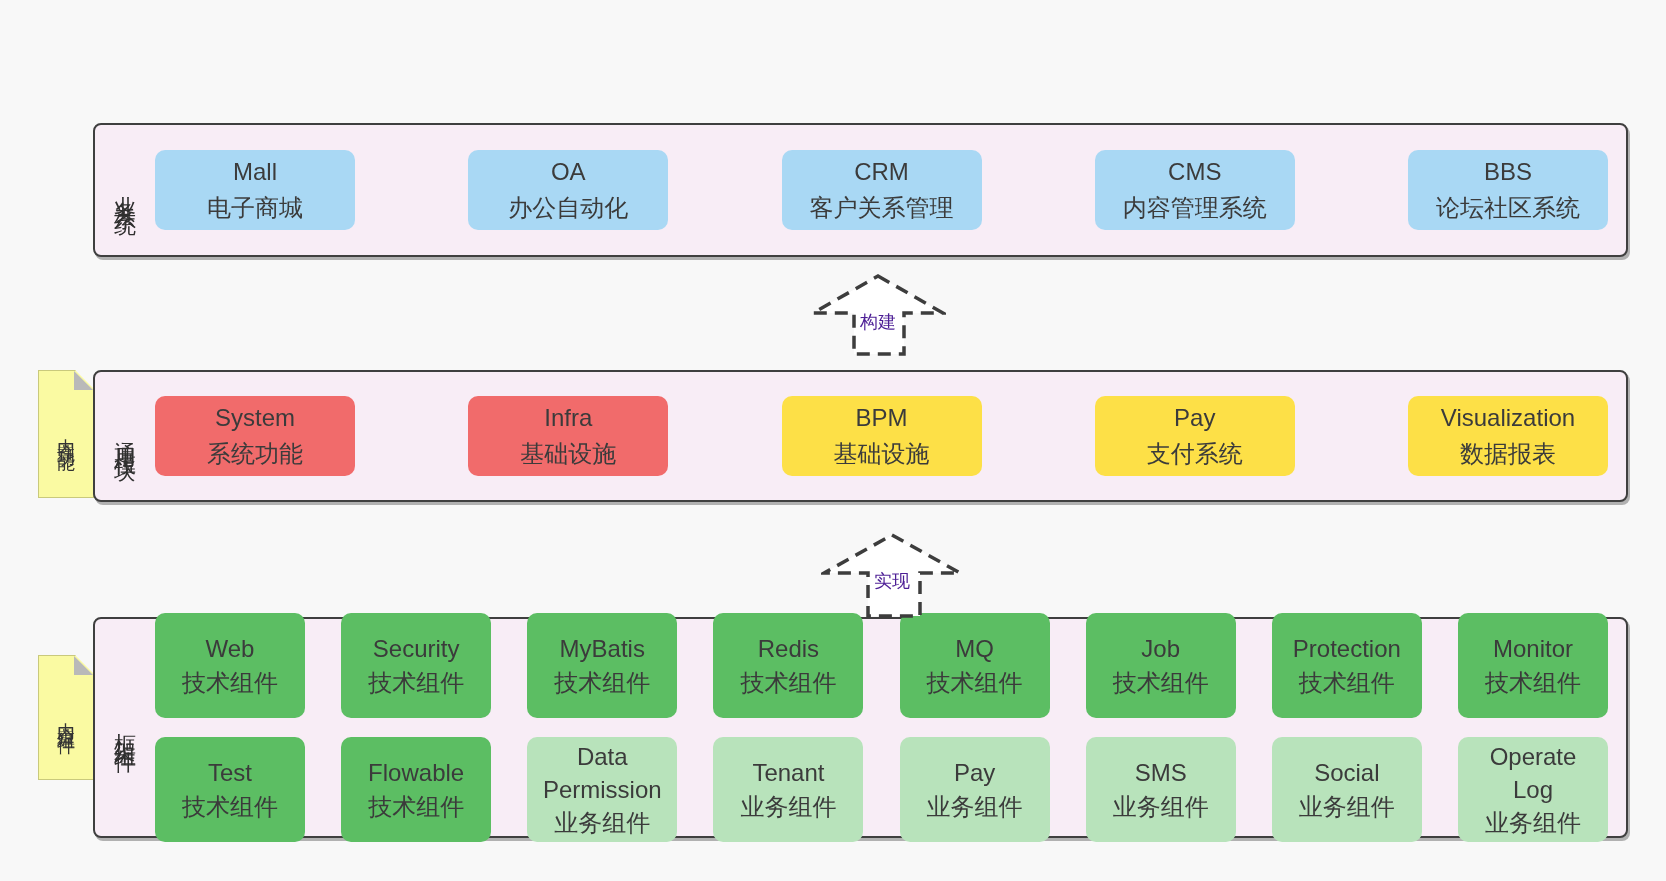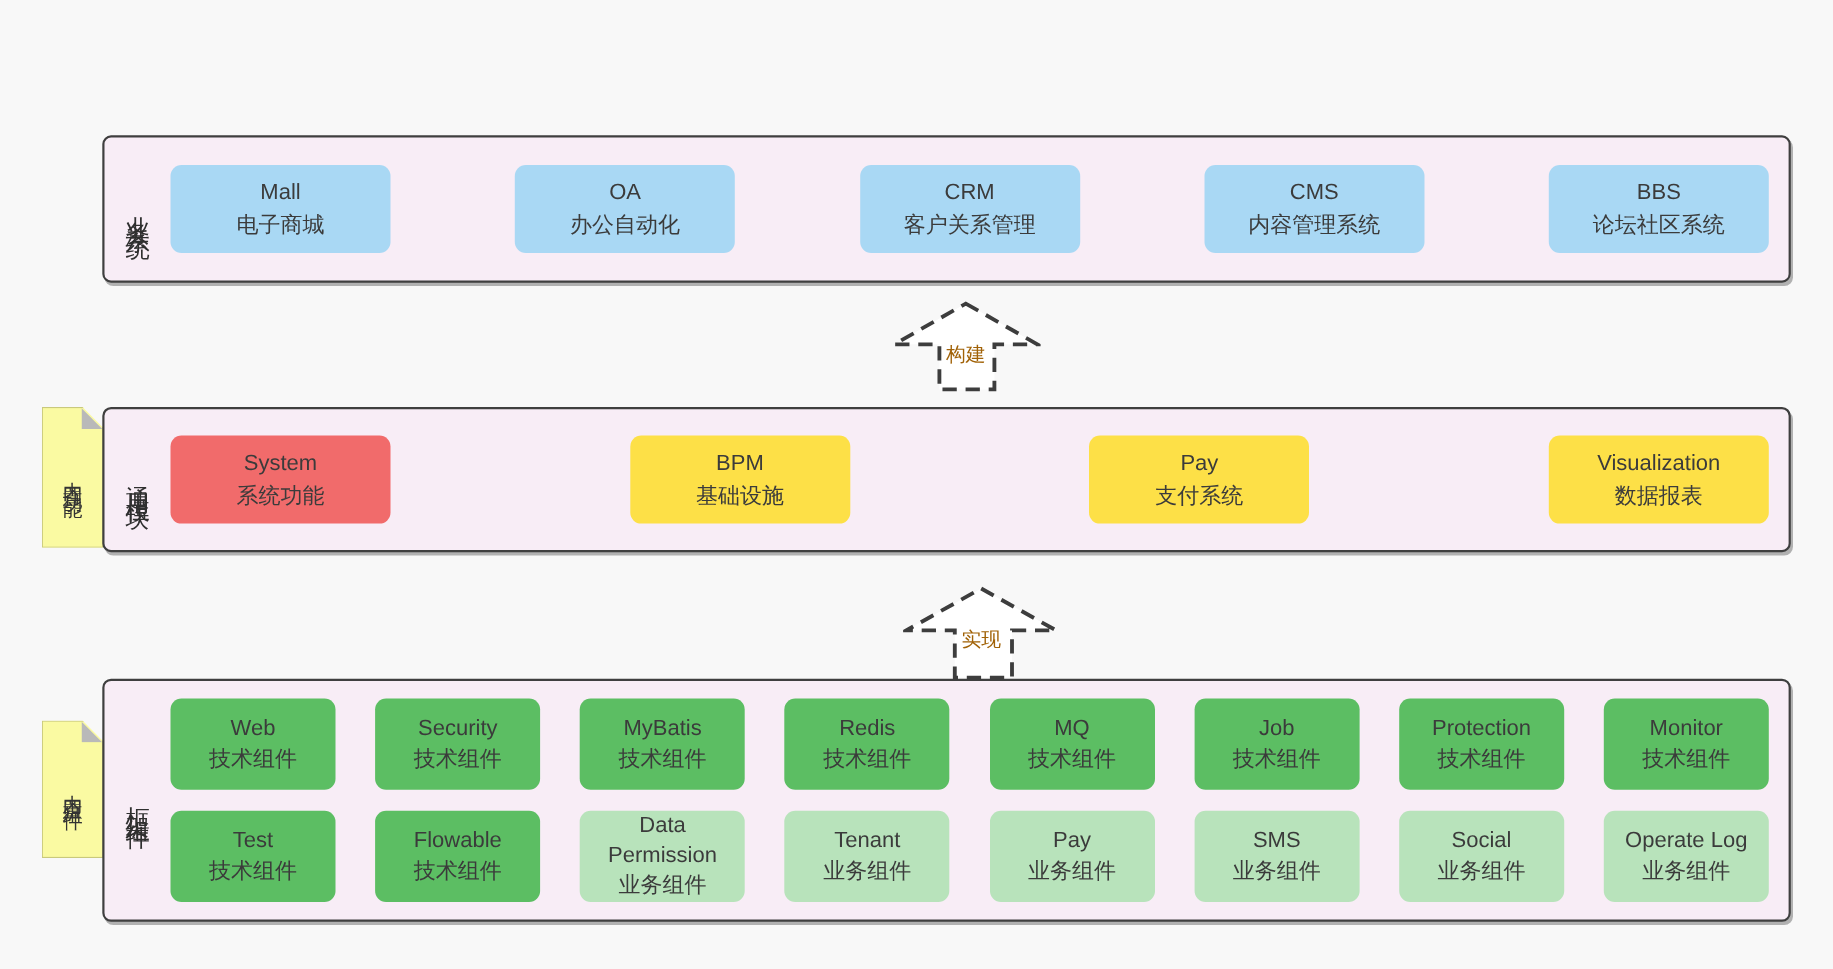--- a/index.html
+++ b/index.html
@@ -22,25 +22,25 @@
     writing-mode:vertical-lr;text-orientation:upright;
     font-size:22px;letter-spacing:6px;color:#2f2f2f;
   }
   .boxes-area{flex:1;display:flex;align-items:center;justify-content:space-between;padding-right:18px;}
   .rows-area{flex:1;display:flex;flex-direction:column;justify-content:center;gap:19px;padding-right:18px;}
   .row{display:flex;justify-content:space-between;}
   
   .box{
     box-sizing:border-box;border-radius:10px;
     display:flex;flex-direction:column;align-items:center;justify-content:center;
-    text-align:center;font-size:20px;line-height:1.5;color:#3b3b3b;
+    text-align:center;font-size:24px;line-height:1.5;color:#3b3b3b;
   }
   .box .b-name,.box .b-desc{display:block;}
   .box-lg{width:200px;height:80px;}
-  .box-sm{width:150px;height:83px;padding:0 12px;line-height:1.38;}
+  .box-sm{width:150px;height:105px;padding:0 12px;line-height:1.38;}
   .blue{background:#a9d8f4;}
   .red{background:#f16b6b;}
   .pink{background:#fde047;}
   .green-dark{background:#5cbe63;}
   .green-light{background:#b8e3bb;}
   
   .tab{
     position:absolute;left:38px;width:56px;background:#fafaa2;z-index:1;
     border:1px solid #c9c97c;box-sizing:border-box;
     clip-path:polygon(0 0,calc(100% - 19px) 0,100% 19px,100% 100%,0 100%);
@@ -56,21 +56,21 @@
     position:absolute;top:0;right:0;width:19px;height:19px;background:#b9b9b9;
     clip-path:polygon(0 0,100% 100%,0 100%);
   }
   
   .arrow{position:absolute;z-index:3;}
   .arrow-build{left:810px;top:273px;width:136px;height:84px;}
   .arrow-impl{left:821px;top:532px;width:142px;height:87px;}
   .arrow svg{display:block;width:100%;height:100%;}
   .arrow-label{
     position:absolute;left:50%;top:37px;transform:translateX(-50%);
-    background:#ffffff;padding:0 3px;font-size:18px;color:#a16207;white-space:nowrap;
+    background:#ffffff;padding:0 3px;font-size:18px;color:#4c1d95;white-space:nowrap;
   }
 </style>
 </head>
 <body>
 
 <div class="canvas">
 
   <div class="tab tab-modules">
     <span class="fold"></span>
     <span class="tab-text">内置功能</span>
@@ -113,20 +113,24 @@
     <span class="arrow-label">构建</span>
   </div>
 
   <section class="layer layer-modules">
     <div class="layer-label">通用模块</div>
     <div class="boxes-area">
       <div class="box box-lg red">
         <span class="b-name">System</span>
         <span class="b-desc">系统功能</span>
       </div>
+      <div class="box box-lg red">
+        <span class="b-name">Infra</span>
+        <span class="b-desc">基础设施</span>
+      </div>
       <div class="box box-lg pink">
         <span class="b-name">BPM</span>
         <span class="b-desc">基础设施</span>
       </div>
       <div class="box box-lg pink">
         <span class="b-name">Pay</span>
         <span class="b-desc">支付系统</span>
       </div>
       <div class="box box-lg pink">
         <span class="b-name">Visualization</span>

